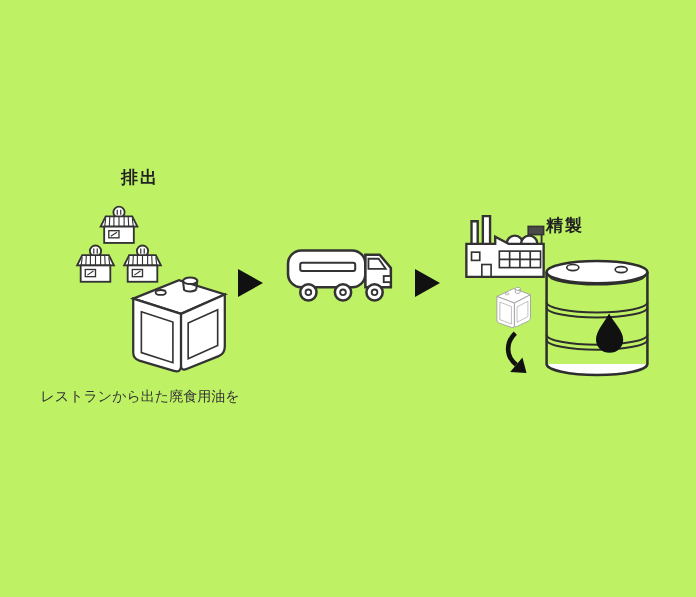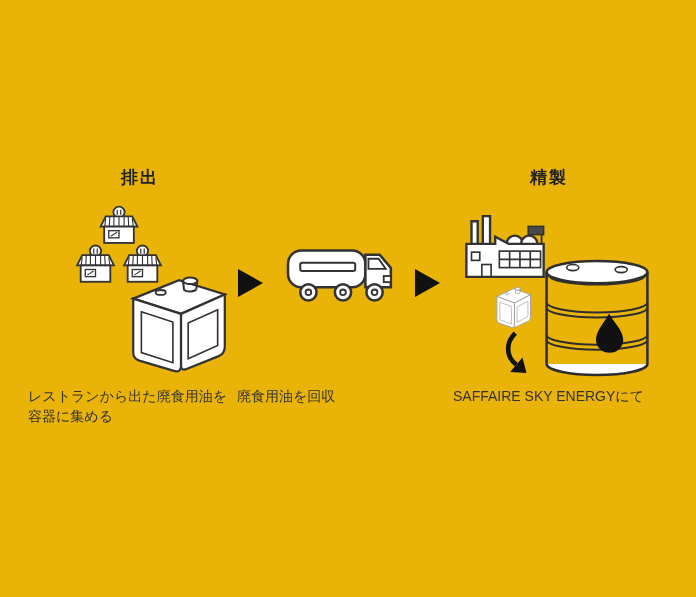--- a/index.html
+++ b/index.html
@@ -1,33 +1,34 @@
 <!DOCTYPE html>
 <html><head>
 <meta charset="utf-8">
 <style>
   html,body{margin:0;padding:0;background:#ffffff;}
   .canvas{
     position:relative;
     width:696px;height:597px;
-    background:#eab308;
+    background:#bef264;
     font-family:"Liberation Sans","DejaVu Sans",sans-serif;
     overflow:hidden;
   }
   .step-heading{
     position:absolute;top:166px;
     font-size:17px;font-weight:bold;color:#222;
     text-align:center;letter-spacing:2px;
   }
   .step-heading.h1{left:40px;width:200px;}
   .step-heading.h2{left:245px;width:185px;}
-  .step-heading.h3{left:444px;width:210px;}
+  .step-heading.h3{left:460px;width:210px;margin-top:48px;}
   .step-caption{
     position:absolute;top:386px;
     font-size:14px;line-height:20px;color:#333;
+    text-align:center;
   }
   .step-caption.c1{left:28px;width:224px;}
   .step-caption.c2{left:237px;width:216px;}
   .step-caption.c3{left:453px;width:224px;}
   .icon{position:absolute;}
   .icon-restaurants{left:72px;top:205px;width:94px;height:82px;color:#333;}
   .icon-can-big{left:120px;top:265px;width:117px;height:114px;color:#333;}
   .icon-truck{left:286px;top:242px;width:114px;height:64px;color:#333;}
   .icon-factory{left:461px;top:213px;width:88px;height:68px;color:#333;}
   .icon-can-small{left:492px;top:282px;width:43px;height:49px;color:#9e9e9e;}
@@ -130,22 +131,19 @@
     <path d="M4,76 A50,10 0 0 0 104,76 M4,81 A50,10 0 0 0 104,81" fill="none" stroke="currentColor" stroke-width="2"></path>
     <ellipse cx="54" cy="14" rx="50" ry="11" fill="#fff" stroke="currentColor" stroke-width="2.5"></ellipse>
     <path d="M6,17 A48,9.5 0 0 0 102,17" fill="none" stroke="currentColor" stroke-width="1.6"></path>
     <ellipse cx="30" cy="9.5" rx="6" ry="3" fill="#fff" stroke="currentColor" stroke-width="1.6"></ellipse>
     <ellipse cx="78" cy="11.5" rx="6" ry="3" fill="#fff" stroke="currentColor" stroke-width="1.6"></ellipse>
     <path d="M66,55 C62,63 53,72 53,81 A13.5,13 0 0 0 80,81 C80,72 70,63 66,55 Z" fill="#111"></path>
   </svg>
 
   <div class="step-caption c1">
     <div>レストランから出た廃食用油を</div>
-    <div>容器に集める</div>
   </div>
   <div class="step-caption c2">
-    <div>廃食用油を回収</div>
   </div>
   <div class="step-caption c3">
-    <div>SAFFAIRE SKY ENERGYにて</div>
   </div>
 
 </div>
 
 </body></html>

